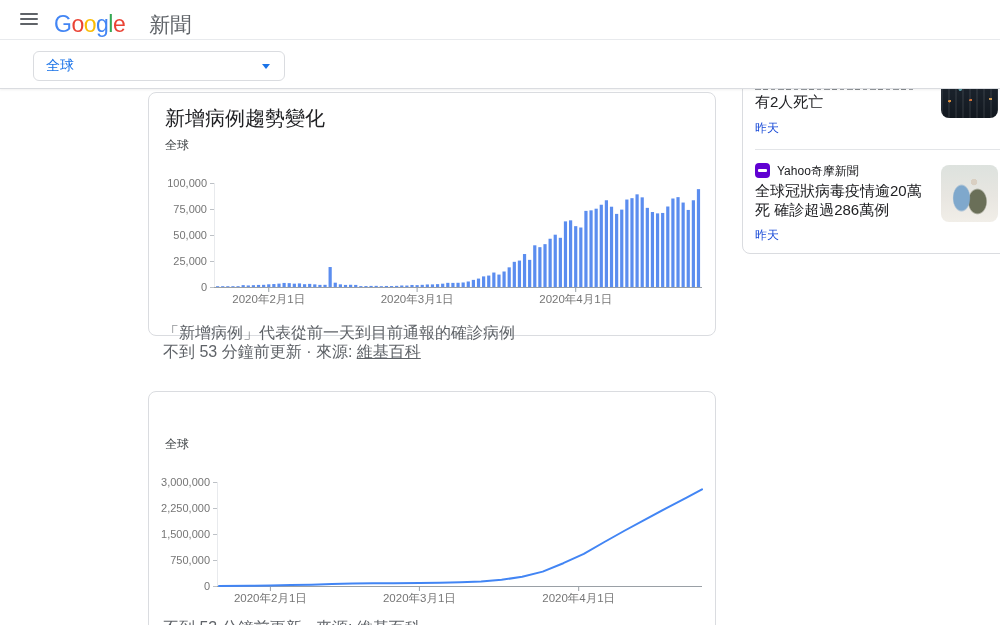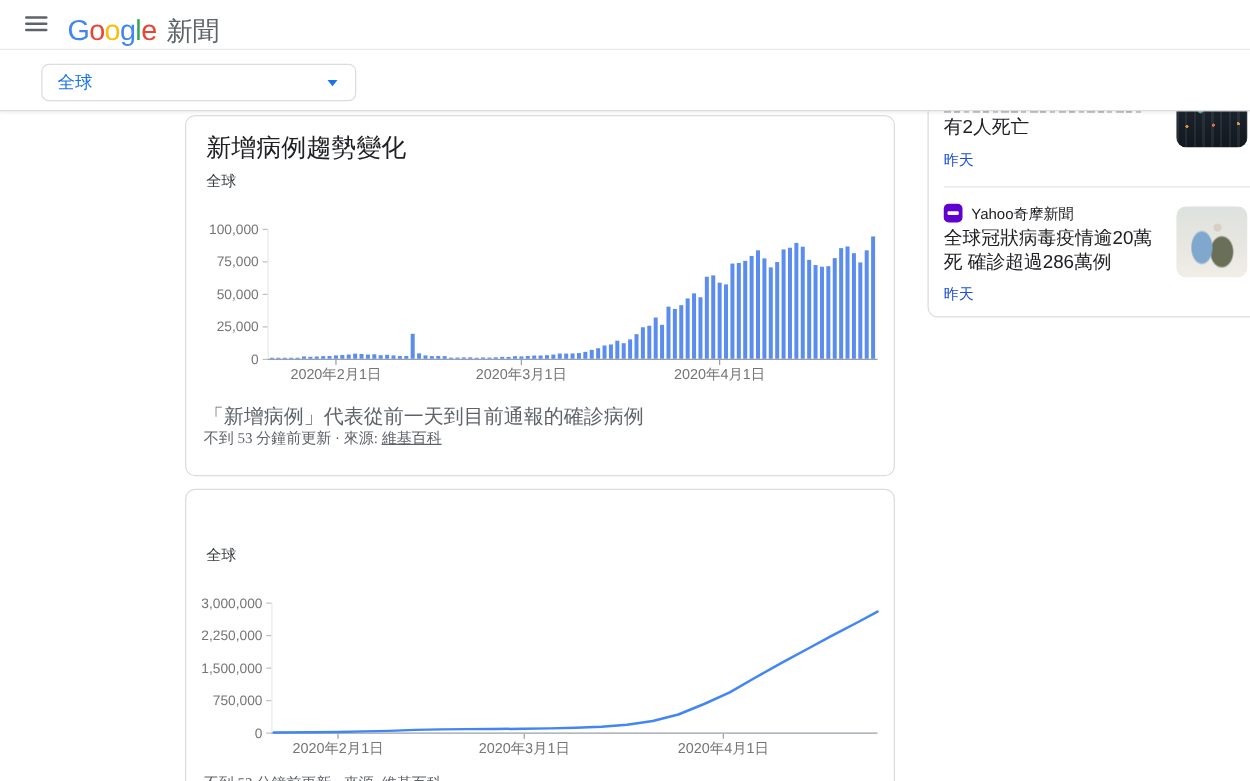--- a/index.html
+++ b/index.html
@@ -8,42 +8,42 @@
   body { position:relative; }
 
   
   .topbar { position:absolute; left:0; top:0; width:1000px; height:40px; background:#fff;
     border-bottom:1px solid #e8eaed; z-index:30; display:flex; align-items:flex-end; }
   .hamburger { width:38px; height:40px; display:flex; flex-direction:column; justify-content:center;
     align-items:center; gap:3px; margin-left:10px; cursor:pointer; }
   .hamburger span { display:block; width:18px; height:2px; background:#5f6368; border-radius:1px; }
   .logo { display:flex; align-items:baseline; margin-left:6px; }
   #logo-letters { font-size:23px; letter-spacing:-0.5px; font-weight:500; }
-  .product { font-size:21px; color:#5f6368; margin-left:8px; font-weight:400; }
+  .product { font-size:21px; color:#5f6368; margin-left:24px; font-weight:400; }
 
   .subbar { position:absolute; left:0; top:40px; width:1000px; height:49px; background:#fff;
     border-bottom:1px solid #dadce0; box-shadow:0 1px 2px rgba(60,64,67,.08); z-index:20; }
   .region-select { position:absolute; left:33px; top:11px; width:252px; height:30px;
     border:1px solid #dadce0; border-radius:6px; background:#fff; display:flex; align-items:center;
     padding:0 12px; cursor:pointer; }
   .region-select .val { color:#1a73e8; font-size:14px; flex:1; }
   .caret { width:0; height:0; border-left:4px solid transparent; border-right:4px solid transparent;
     border-top:5px solid #1a73e8; margin-right:2px; }
 
   
   .card { position:absolute; background:#fff; border:1px solid #dadce0; border-radius:8px; }
-  .card1 { left:148px; top:92px; width:568px; height:289px; }
+  .card1 { left:148px; top:92px; width:568px; height:244px; }
   .card2 { left:148px; top:391px; width:568px; height:250px; }
   .card-title { position:absolute; left:16px; top:12px; font-size:20px; color:#202124; font-weight:400; }
   .card-sub { position:absolute; left:16px; top:44px; font-size:12px; color:#3c4043; }
   .chart { position:absolute; }
   .chart.bar { left:10px; top:84px; width:545px; height:128px; }
   .chart.line { left:10px; top:78px; width:545px; height:140px; }
   .note { position:absolute; left:14px; top:230px; font-size:16px; color:#5f6368; }
-  .updated { position:absolute; left:14px; font-size:12px; color:#5f6368;font-family:Liberation Serif, serif; }
+  .updated { position:absolute; left:14px; font-size:16px; color:#5f6368; }
   .card1 .updated { top:249px; }
   .card2 .updated { top:226px; }
   .srclink { color:#5f6368; text-decoration:underline; cursor:pointer; }
 
   svg text.axis-y { font-size:11px; fill:#757575; font-family:"Liberation Sans","DejaVu Sans",sans-serif; }
   svg text.axis-x { font-size:11.5px; fill:#757575; font-family:"Liberation Sans","DejaVu Sans",sans-serif; }
 
   
   .side-card { left:742px; top:40px; width:268px; height:214px; z-index:5; }
   .clip-strip { position:absolute; left:12px; top:45px; width:158px; height:4px; opacity:.85;

